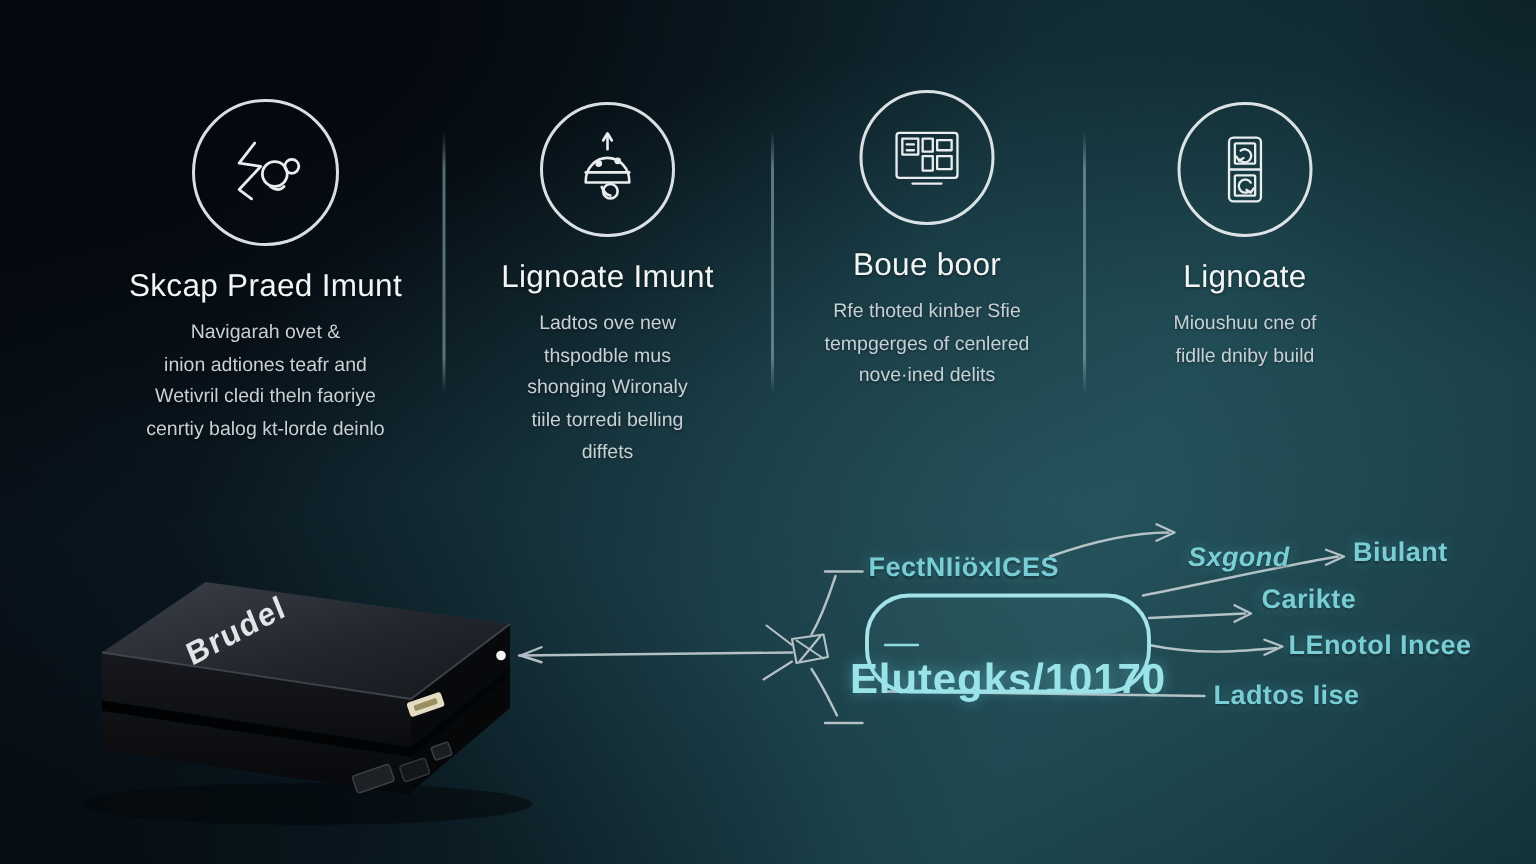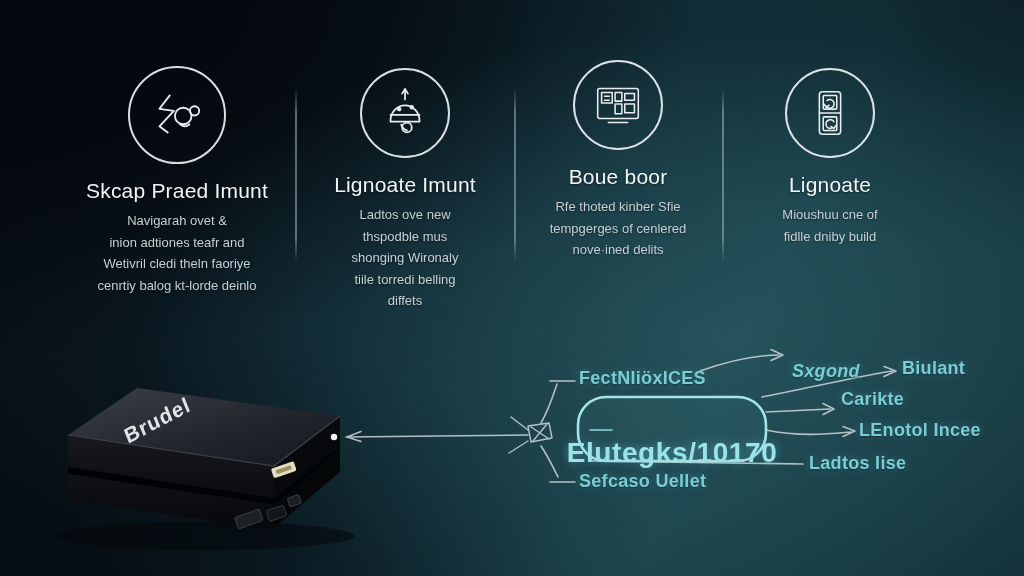--- a/index.html
+++ b/index.html
@@ -180,20 +180,19 @@
       <path d="M592,461 L803,464"></path>
     </g>
 
     <rect x="578" y="397" width="188" height="64" rx="28" stroke="#a3e3e9" stroke-width="2.6" fill="rgba(130,215,222,0.05)"></rect>
     <path d="M590,430 L612,430" stroke="#8fdbe1" stroke-width="1.6"></path>
   </svg>
 
   <div class="box-label">Elutegks/10170</div>
 
   <div class="teal-label" style="left:579px;top:368px;">FectNIiöxICES</div>
-  <div class="teal-label" style="left:579px;top:471px;">Sefcaso Uellet</div>
   <div class="teal-label" style="left:792px;top:361px;font-style:italic;">Sxgond</div>
   <div class="teal-label" style="left:902px;top:358px;">Biulant</div>
   <div class="teal-label" style="left:841px;top:389px;">Carikte</div>
   <div class="teal-label" style="left:859px;top:420px;">LEnotol Incee</div>
   <div class="teal-label" style="left:809px;top:453px;">Ladtos Iise</div>
 
 </div>
 
 </body></html>

